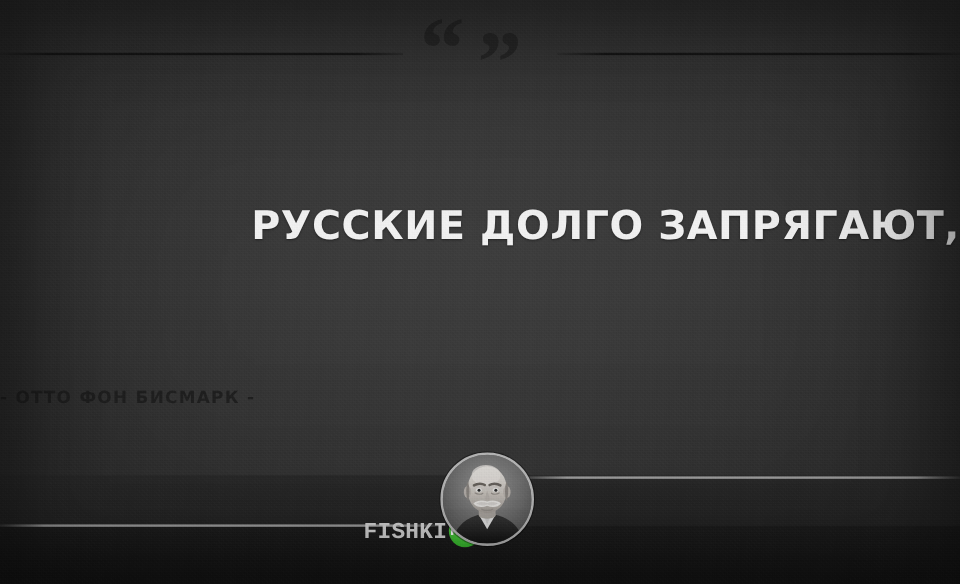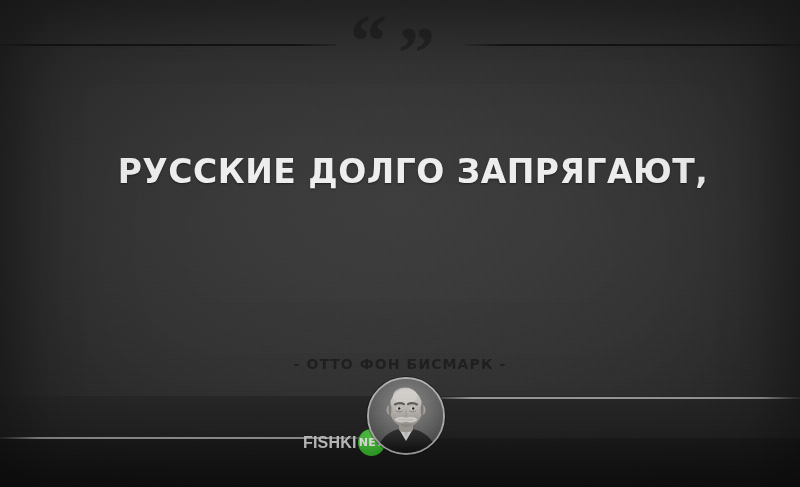--- a/index.html
+++ b/index.html
@@ -70,49 +70,47 @@
     line-height: 1;
     user-select: none;
   }
   .q-open  { left: 14px; top: -6px;  font-size: 74px; }
   .q-close { left: 62px; top: 6px;   font-size: 74px; }
 
   
   .quote {
     position: absolute;
     left: 0; right: 0;
-    top: 142px;
-    text-align: center;
+    top: 158px;
+    text-align: right;
     padding-left: 26px;
   }
   .quote-line {
     display: block;
     color: #f2f2f2;
     font-family: "DejaVu Sans", sans-serif;
     font-weight: 700;
     font-size: 33px;
     letter-spacing: 0.5px;
     line-height: 60px;
     text-shadow: 0 1px 2px rgba(0,0,0,0.45);
     white-space: nowrap;
   }
 
   
   .attribution {
     position: absolute;
     left: 0; right: 0;
     top: 324px;
-    text-align: center;
     color: #1f1f1f;
     font-family: "DejaVu Sans", sans-serif;
     font-weight: 700;
     font-size: 14px;
     letter-spacing: 1.1px;
     white-space: nowrap;
-    margin-top: 32px;
   }
 
   
   .footer-band {
     position: absolute;
     left: 0; right: 0;
     top: 396px;
     height: 91px;
     background: linear-gradient(180deg, #242424 0%, #232323 46%, #1b1b1b 47%, #171717 100%);
   }
@@ -135,23 +133,23 @@
     position: absolute;
     left: 303px;
     top: 432px;
     height: 21px;
     display: flex;
     align-items: center;
     user-select: none;
   }
   .wm-name {
     color: #d8d8d8;
-    font-family: Liberation Sans, sans-serif;
-    font-weight: 700;
-    font-size: 16px;
+    font-family: Liberation Mono, monospace;
+    font-weight: 700;
+    font-size: 19px;
     letter-spacing: 0.2px;
   }
   .wm-badge {
     position: relative;
     margin-left: 1px;
     width: 27px;
     height: 27px;
     border-radius: 50%;
     background: radial-gradient(circle at 38% 32%, #5fd44f 0%, #3cc031 62%, #33ab29 100%);
     display: flex;

